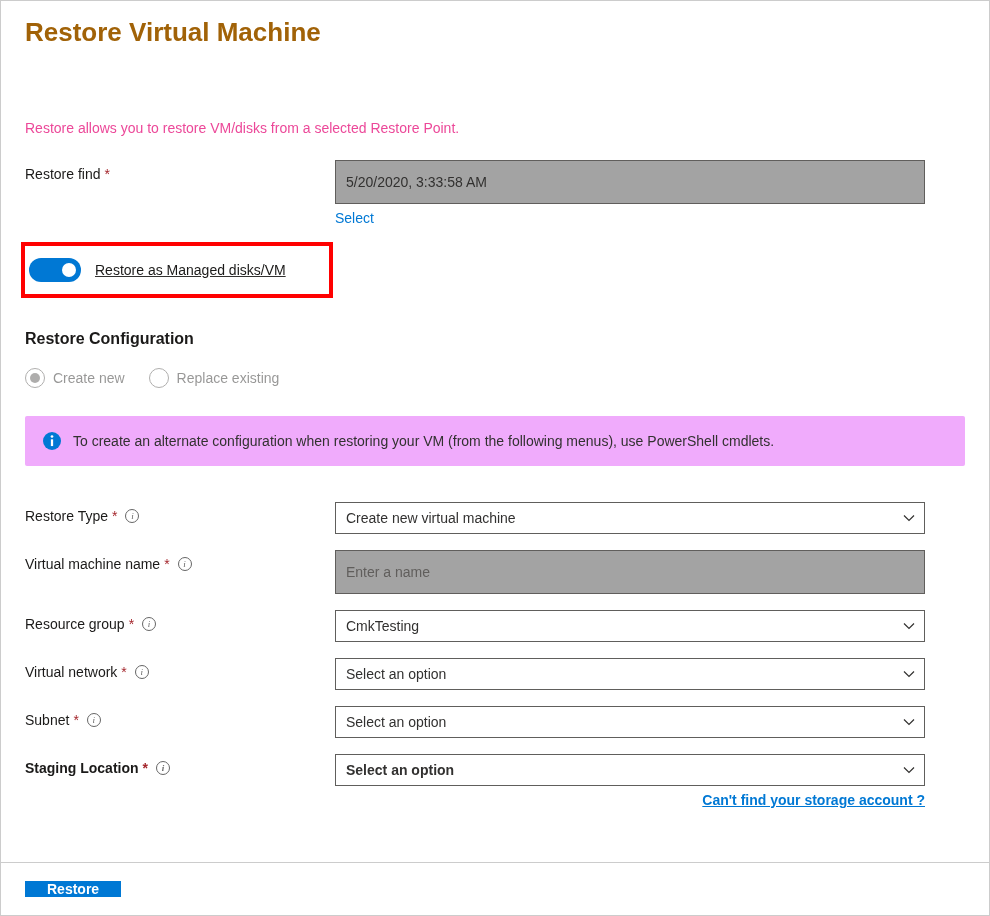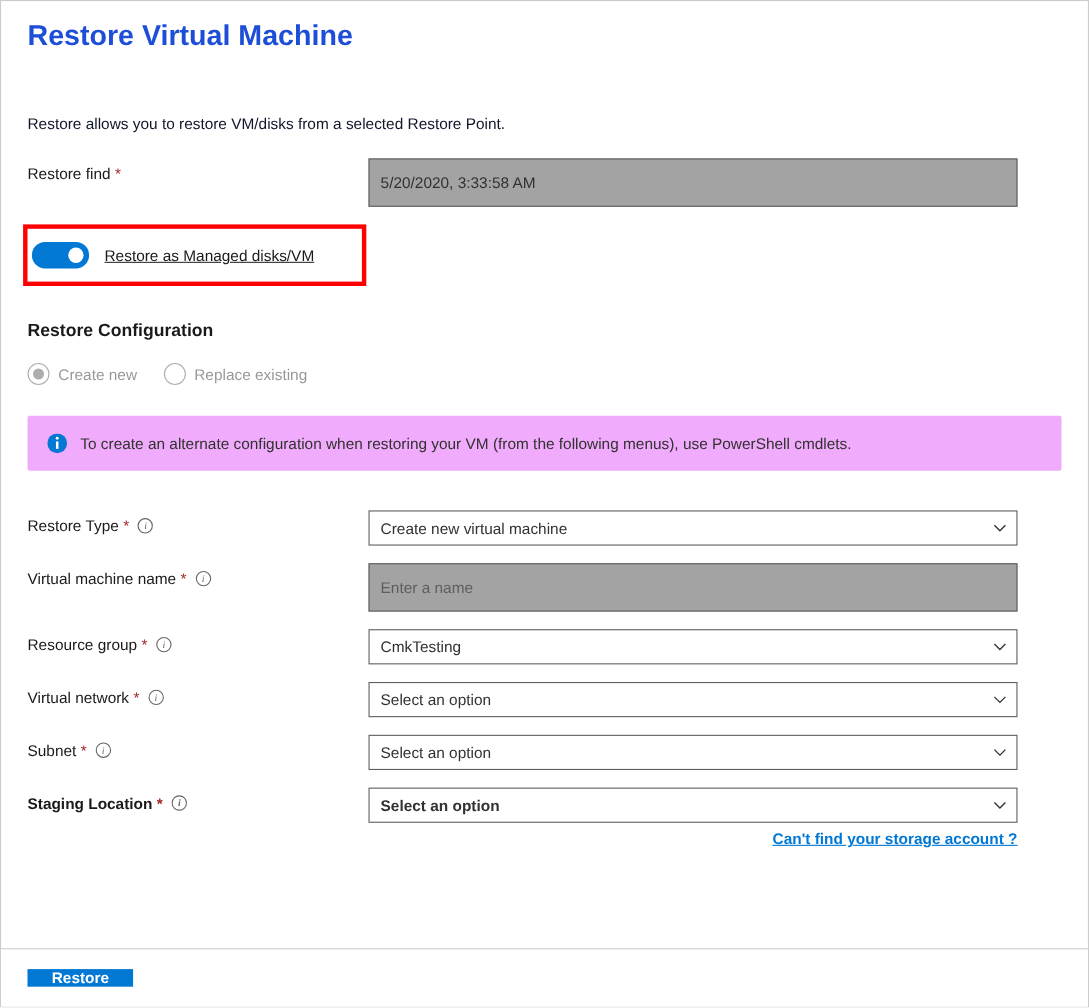--- a/index.html
+++ b/index.html
@@ -22,26 +22,26 @@
       flex-direction: column;
     }
     .content {
       padding: 16px 24px 24px 24px;
       flex: 1;
       overflow: auto;
     }
     h1 {
       font-size: 26px;
       font-weight: 600;
-      color: #1d4ed8;
-      margin-bottom: 56px;
+      color: #a16207;
+      margin-bottom: 72px;
     }
     .description {
       font-size: 14px;
-      color: #0f172a;
+      color: #ec4899;
       margin-bottom: 24px;
     }
     .form-row {
       display: flex;
       align-items: flex-start;
       margin-bottom: 16px;
     }
     .form-label {
       width: 310px;
       flex-shrink: 0;
@@ -258,20 +258,23 @@
 
     <p class="description">Restore allows you to restore VM/disks from a selected Restore Point.</p>
 
     <div class="form-row">
       <div class="form-label">
         <span>Restore find</span>
         <span class="required">*</span>
       </div>
       <div class="form-control-wrap">
         <input type="text" class="text-input" readonly="" value="5/20/2020, 3:33:58 AM" style="">
+        <div class="link-below">
+          <a class="link">Select</a>
+        </div>
       </div>
     </div>
 
     <div class="toggle-row">
       <div class="highlight-box">
         <div class="toggle"></div>
         <span class="toggle-label">Restore as Managed disks/VM</span>
       </div>
     </div>
 

